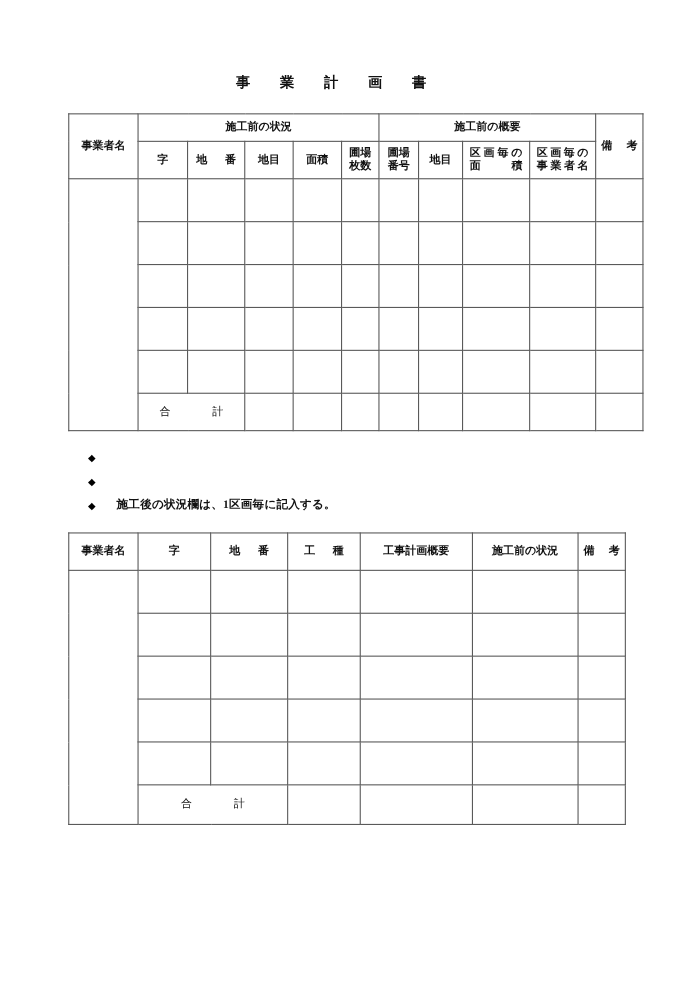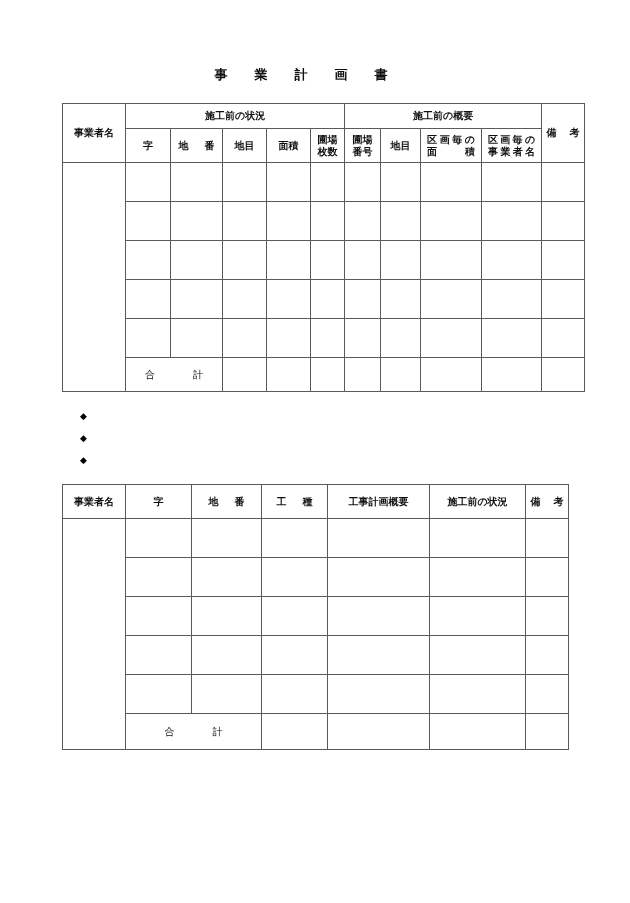--- a/index.html
+++ b/index.html
@@ -253,20 +253,21 @@
 
   <div class="notes">
     <div class="note-line">
       <span class="note-bullet">◆</span>
     </div>
     <div class="note-line">
       <span class="note-bullet">◆</span>
     </div>
     <div class="note-line">
       <span class="note-bullet">◆</span>
+      <span class="note-text">施工後の状況欄は、1区画毎に記入する。</span>
     </div>
   </div>
 
   <table class="form" id="table-work-plan">
     <colgroup>
       <col style="width:63px">
       <col style="width:66px">
       <col style="width:70px">
       <col style="width:66px">
       <col style="width:102px">

